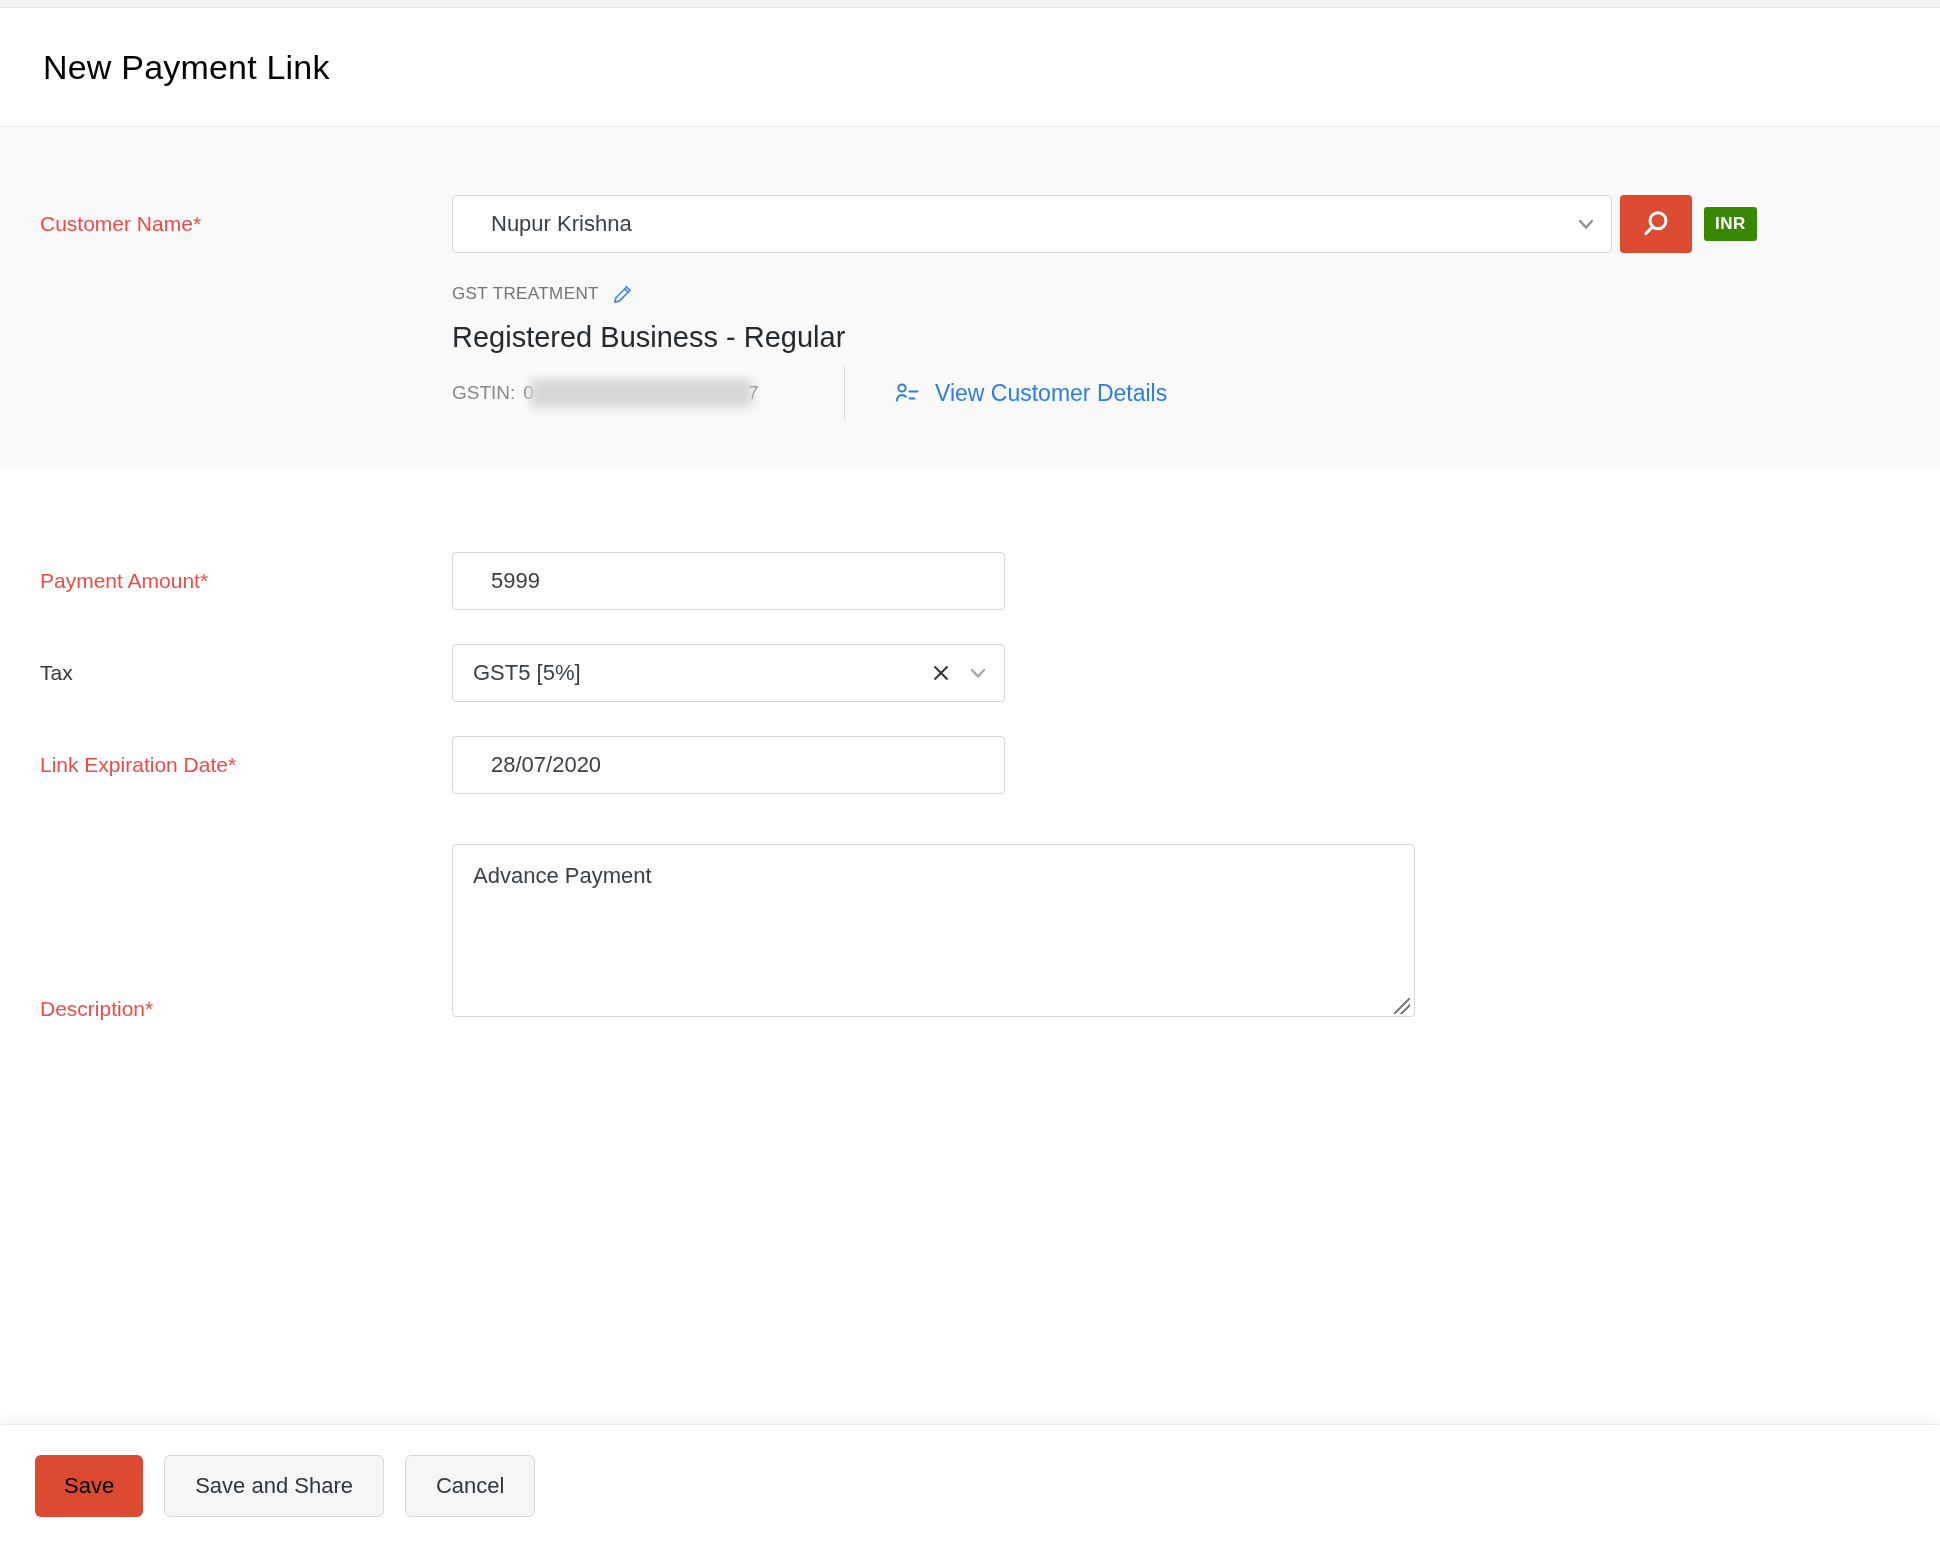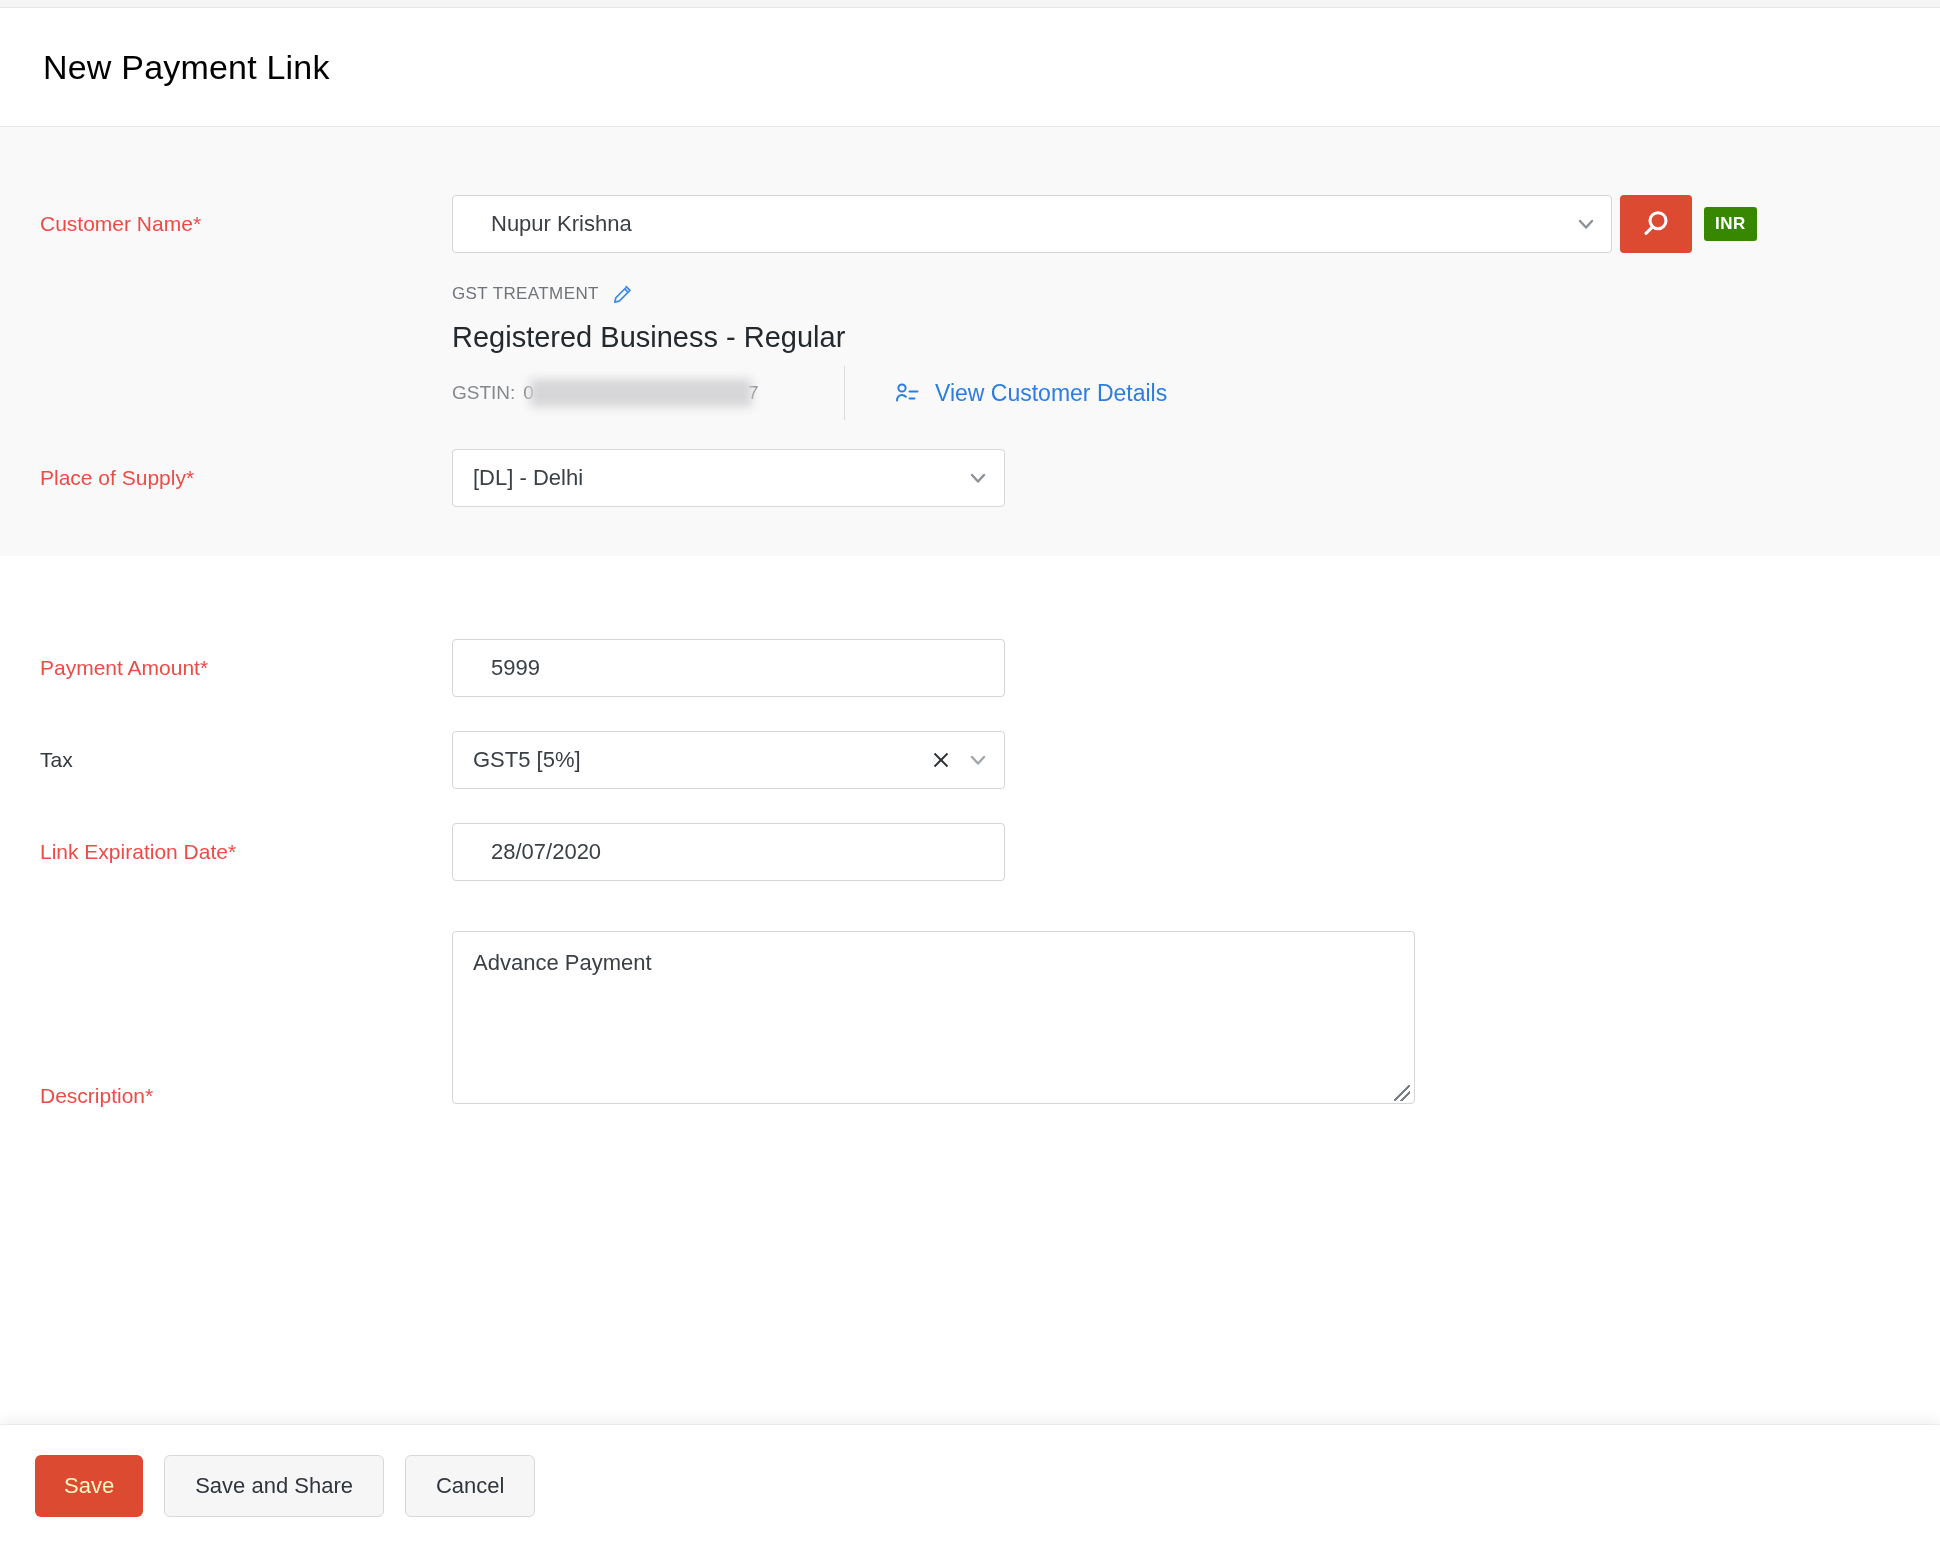--- a/index.html
+++ b/index.html
@@ -86,21 +86,21 @@
       linear-gradient(135deg,transparent 0 68%,#7a7f84 68% 76%,transparent 76%) 0 0/16px 16px no-repeat;
   }
 
   .spacer{flex:1 1 auto;}
   .page-footer{
     flex:0 0 auto;background:#fff;padding:30px 0 29px 35px;
     box-shadow:0 -5px 12px rgba(0,0,0,.06),0 -1px 0 rgba(0,0,0,.04);
     display:flex;align-items:center;
   }
   .btn{height:62px;border-radius:6px;font-family:inherit;font-size:22px;cursor:pointer;}
-  .btn-primary{background:var(--primary-red);color:#fef9c3;border:none;padding:0 29px;}
+  .btn-primary{background:var(--primary-red);color:#000000;border:none;padding:0 29px;}
   .btn-secondary{background:#f6f6f7;color:#2f353b;border:1px solid #d8d8dc;padding:0 30px;margin-left:21px;}
 </style>
 </head>
 <body>
 
 <div class="top-strip"></div>
 
 <header class="page-header">
   <h1 class="page-title">New Payment Link</h1>
 </header>
@@ -156,31 +156,20 @@
             <path d="M4 21.5c0-3.4 2.2-5.6 5-5.6 1.6 0 3 .7 3.9 1.9" stroke="#2b7de1" stroke-width="2" stroke-linecap="round"></path>
             <line x1="16.5" y1="12.5" x2="24.5" y2="12.5" stroke="#2b7de1" stroke-width="2" stroke-linecap="round"></line>
             <line x1="16.5" y1="19.5" x2="21.5" y2="19.5" stroke="#2b7de1" stroke-width="2" stroke-linecap="round"></line>
           </svg>
         </span>
         <span>View Customer Details</span>
       </a>
     </div>
   </div>
 
-  <div class="form-row pos-row">
-    <div class="row-label">Place of Supply*</div>
-    <div class="select-box std-field">
-      <span>[DL] - Delhi</span>
-      <span class="chevron">
-        <svg width="20" height="20" viewBox="0 0 20 20" fill="none">
-          <polyline points="4,7 10,13.5 16,7" stroke="#8b9196" stroke-width="2.4" stroke-linecap="round" stroke-linejoin="round"></polyline>
-        </svg>
-      </span>
-    </div>
-  </div>
 
 </section>
 
 <section class="section-white">
 
   <div class="form-row">
     <div class="row-label">Payment Amount*</div>
     <input class="text-input std-field" type="text" value="5999" style="">
   </div>
 

